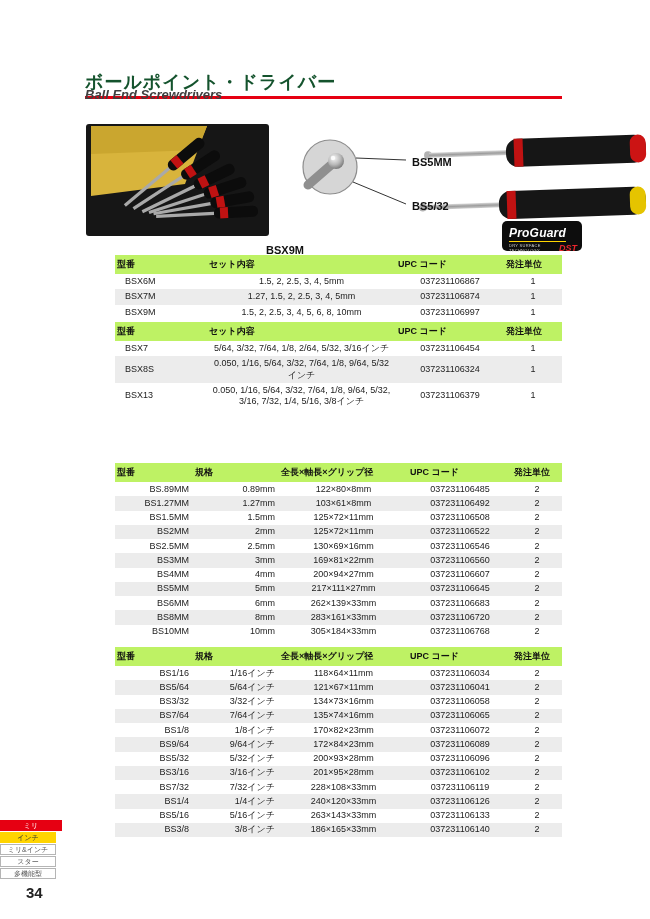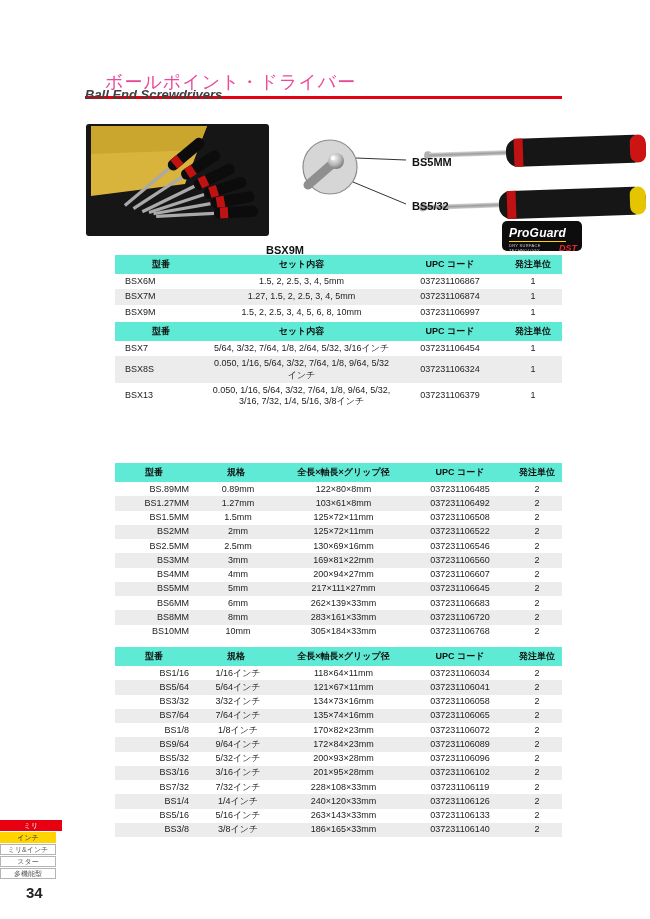--- a/index.html
+++ b/index.html
@@ -1,55 +1,55 @@
 <!DOCTYPE html>
 <html><head>
 <meta charset="utf-8">
 <style>
   html,body { margin:0; padding:0; background:#fff; }
   body { font-family:"Liberation Sans","DejaVu Sans",sans-serif; }
   .page { position:relative; width:650px; height:919px; background:#ffffff; overflow:hidden; }
 
-  .title-jp { position:absolute; left:85px; top:70px; font-size:18px; font-weight:normal; color:#ec4899; letter-spacing:1px;margin-left:20px; }
+  .title-jp { position:absolute; left:85px; top:70px; font-size:18px; font-weight:bold; color:#14532d; letter-spacing:1px; }
   .red-rule { position:absolute; left:85px; top:96px; width:477px; height:2.5px; background:#e60012; }
   .title-en { position:absolute; left:85px; top:87px; font-size:13px; font-style:italic; font-weight:bold; color:#3f3f3f; }
 
   .photo-svg { position:absolute; left:85px; top:124px; }
   .diagram-svg { position:absolute; left:278px; top:122px; }
 
   .callout { position:absolute; font-size:11px; font-weight:bold; color:#111; }
   .set-label { position:absolute; left:245px; top:244px; width:80px; text-align:center; font-size:11px; font-weight:bold; color:#111; }
 
   .proguard { position:absolute; left:502px; top:221px; width:80px; height:30px; background:#0d0d0d; border-radius:5px; color:#fff; padding:2px 5px 0 7px; box-sizing:border-box; }
   .proguard .brand { font-size:12px; font-weight:bold; font-style:italic; letter-spacing:0.2px; border-bottom:1.5px solid #ffd400; display:inline-block; line-height:1; padding-bottom:2px; }
   .proguard .row2 { display:flex; align-items:center; justify-content:flex-start; margin-top:1px; }
   .proguard .tag { font-size:4px; color:#cfcfcf; letter-spacing:0.3px; }
   .proguard .dst { font-size:9px; font-weight:bold; font-style:italic; color:#e8262d; line-height:1; }
 
   .tablebox { position:absolute; left:115px; width:447px; }
   .tablebox table { border-collapse:collapse; width:100%; font-size:9px; color:#222; table-layout:fixed; }
-  .tablebox th { background:#5eead4; color:#111; font-weight:bold; text-align:center; padding:3px 2px; font-size:9px; }
+  .tablebox th { background:#bef264; color:#111; font-weight:bold; text-align:left; padding:3px 2px; font-size:9px; }
   .tablebox td { padding:2px 4px; vertical-align:middle; line-height:1.25; }
   .tablebox tbody tr:nth-child(even) { background:#ececec; }
 
   .t-set th:nth-child(1), .t-set td:nth-child(1) { width:88px; }
   .t-set th:nth-child(3), .t-set td:nth-child(3) { width:104px; }
   .t-set th:nth-child(4), .t-set td:nth-child(4) { width:54px; }
   .t-set td:nth-child(1) { text-align:left; padding-left:10px; }
   .t-set td:nth-child(2) { text-align:center; }
   .t-set td:nth-child(3) { text-align:center; }
   .t-set td:nth-child(4) { text-align:center; }
 
   .t-spec th:nth-child(1), .t-spec td:nth-child(1) { width:74px; }
   .t-spec th:nth-child(2), .t-spec td:nth-child(2) { width:82px; }
   .t-spec th:nth-child(4), .t-spec td:nth-child(4) { width:100px; }
   .t-spec th:nth-child(5), .t-spec td:nth-child(5) { width:46px; }
   .t-spec td { padding:1.5px 4px; }
   .t-spec td:nth-child(1) { text-align:right; padding-left:8px; }
-  .t-spec td:nth-child(2) { text-align:center; padding-left:8px; }
+  .t-spec td:nth-child(2) { text-align:right; padding-left:8px; }
   .t-spec td:nth-child(3) { text-align:center; }
   .t-spec td:nth-child(4) { text-align:center; }
   .t-spec td:nth-child(5) { text-align:center; }
 
   #t1 { top:255px; } #t2 { top:322px; } #t3 { top:463px; } #t4 { top:647px; }
   .tablebox { left:115px; }
   .tbl-abs { position:absolute; }
 
   .index-tabs { position:absolute; left:0; top:820px; width:62px; }
   .index-tabs .tab { height:11px; margin-bottom:1px; font-size:7px; display:flex; align-items:center; justify-content:center; box-sizing:border-box; }

